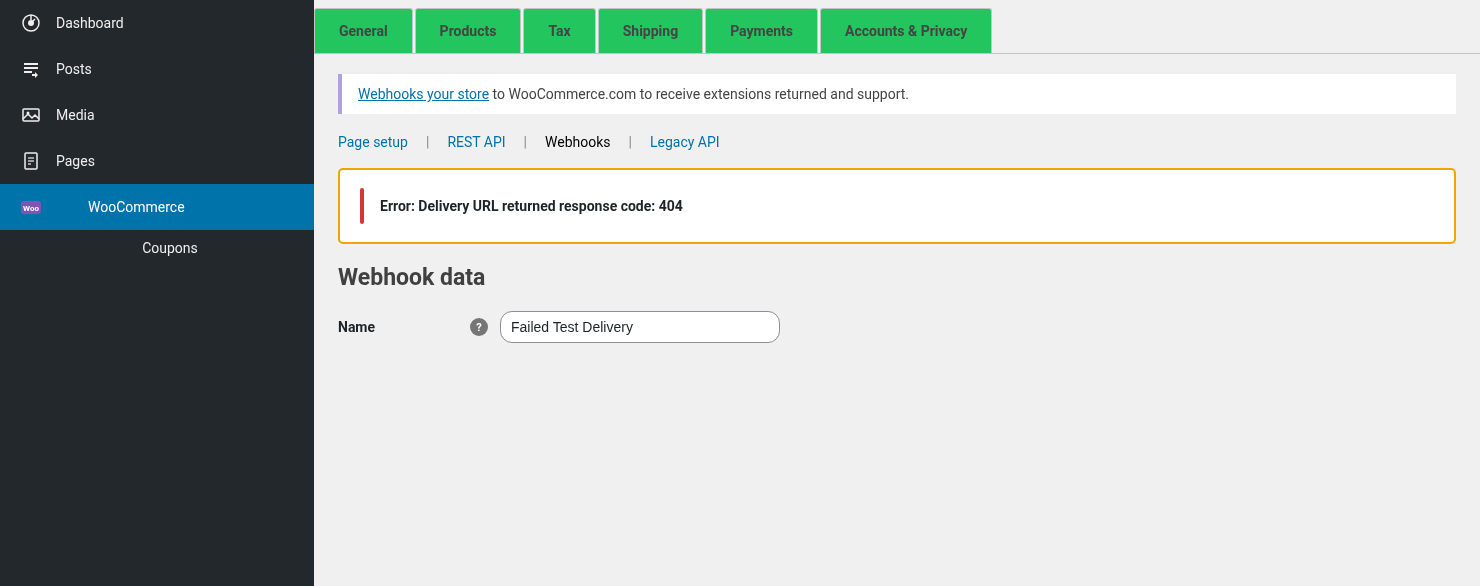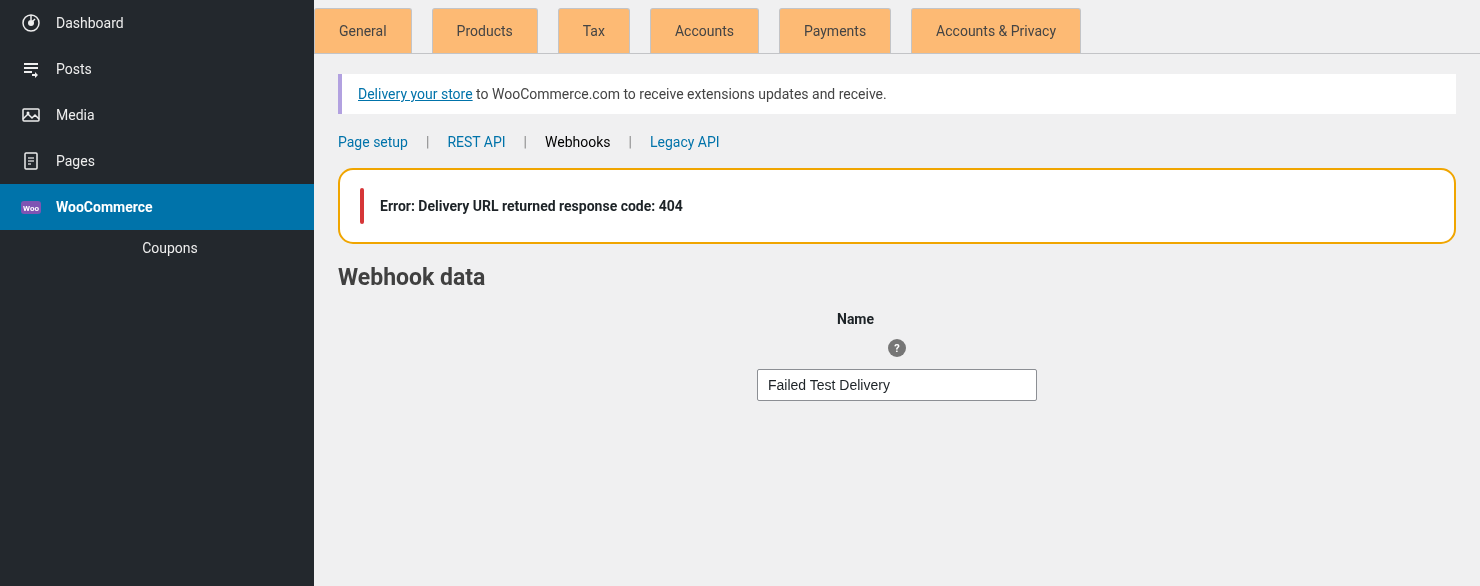--- a/index.html
+++ b/index.html
@@ -41,21 +41,22 @@
       justify-content: center;
       flex-shrink: 0;
     }
 
     .sidebar-label {
       font-size: 14px;
       font-weight: 400;
     }
 
     .sidebar-item.active .sidebar-label {
-      font-weight: 700;
+      font-weight: 400;
+      margin-left: 32px;
     }
 
     .badge {
       background: #d63638;
       color: #fff;
       border-radius: 50%;
       width: 20px;
       height: 20px;
       display: flex;
       align-items: center;
@@ -78,27 +79,27 @@
     .tabs-bar {
       display: flex;
       background: #f0f0f1;
       border-bottom: 1px solid #c3c4c7;
       padding: 0 0 0 0;
     }
 
     .tab {
       padding: 14px 24px;
       font-size: 14px;
-      font-weight: 400;
+      font-weight: 700;
       color: #444;
       cursor: pointer;
       border: 1px solid #c3c4c7;
       border-bottom: none;
-      background: #fdba74;
-      margin-right: 20px;
+      background: #22c55e;
+      margin-right: 2px;
       margin-top: 8px;
       border-radius: 3px 3px 0 0;
       white-space: nowrap;
     }
 
     
     .content-area {
       flex: 1;
       background: #f0f0f1;
       padding: 20px 24px;
@@ -144,21 +145,21 @@
 
     .sub-nav-sep {
       color: #888;
       margin: 0 6px;
     }
 
     
     .error-box {
       border: 2px solid #f0a500;
       background: #fff;
-      border-radius: 15px;
+      border-radius: 5px;
       padding: 18px 20px;
       margin-bottom: 20px;
       display: flex;
       align-items: center;
     }
 
     .error-box-bar {
       width: 4px;
       background: #d63638;
       height: 36px;
@@ -183,21 +184,20 @@
       color: #404040;
       margin-bottom: 20px;
     }
 
     
     .form-row {
       display: flex;
       align-items: center;
       gap: 12px;
       margin-bottom: 16px;
-      flex-direction: column;
     }
 
     .form-label {
       font-size: 14px;
       font-weight: 700;
       color: #1d2327;
       min-width: 120px;
     }
 
     .help-icon {
@@ -211,21 +211,21 @@
       color: #fff;
       font-size: 11px;
       font-weight: 700;
       cursor: help;
       flex-shrink: 0;
     }
 
     .form-input {
       background: #fff;
       border: 1px solid #8c8f94;
-      border-radius: 2px;
+      border-radius: 12px;
       padding: 7px 10px;
       font-size: 14px;
       color: #1d2327;
       width: 280px;
     }
   </style>
 </head>
 <body>
 
 <aside class="sidebar">
@@ -292,29 +292,29 @@
   </div>
 
 </aside>
 
 <main class="main-content">
 
   <nav class="tabs-bar">
     <div class="tab">General</div>
     <div class="tab">Products</div>
     <div class="tab">Tax</div>
-    <div class="tab">Accounts</div>
+    <div class="tab">Shipping</div>
     <div class="tab">Payments</div>
     <div class="tab">Accounts &amp; Privacy</div>
   </nav>
 
   <div class="content-area">
 
     <div class="notice-banner">
-      <a>Delivery your store</a><span> to WooCommerce.com to receive extensions updates and receive.</span>
+      <a>Webhooks your store</a><span> to WooCommerce.com to receive extensions returned and support.</span>
     </div>
 
     <div class="sub-nav">
       <a class="sub-nav-item">Page setup</a>
       <span class="sub-nav-sep">|</span>
       <a class="sub-nav-item">REST API</a>
       <span class="sub-nav-sep">|</span>
       <a class="sub-nav-item active">Webhooks</a>
       <span class="sub-nav-sep">|</span>
       <a class="sub-nav-item">Legacy API</a>

